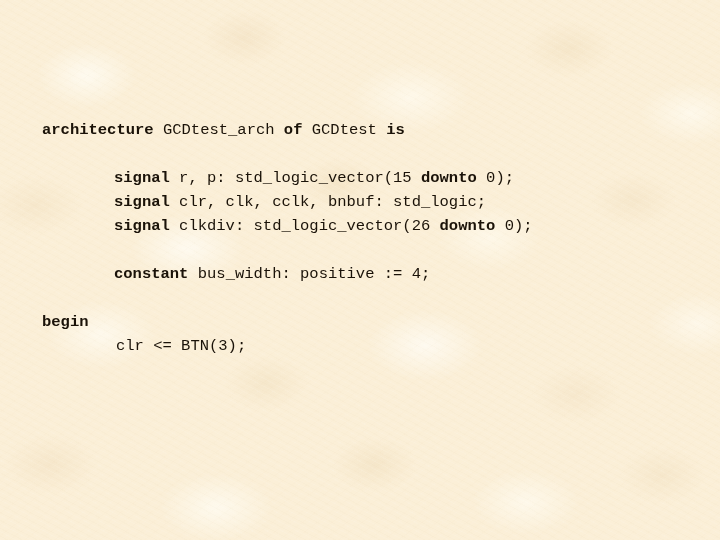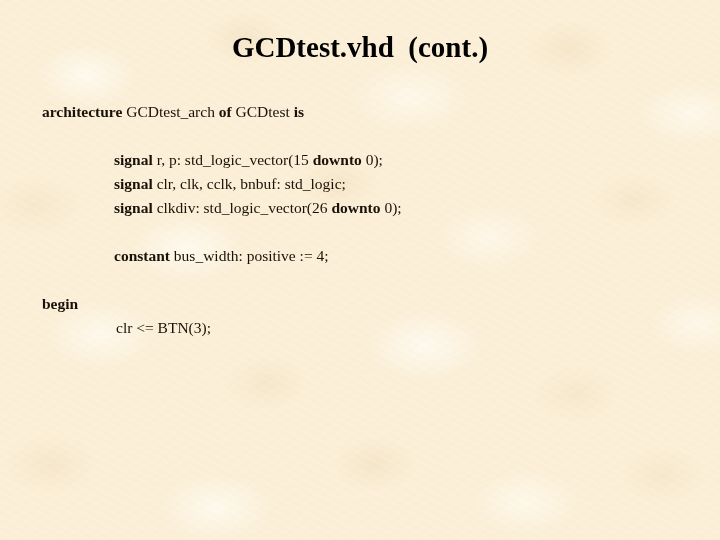--- a/index.html
+++ b/index.html
@@ -77,23 +77,23 @@
     line-height: 34px;
     color: #000000;
     white-space: pre;
     letter-spacing: 0px;
   }
 
   
   #code-body {
     position: absolute;
     left: 42px;
-    top: 100px;
+    top: 118px;
     width: 660px;
-    font-family: Liberation Serif, serif;
+    font-family: Liberation Mono, monospace;
     font-size: 15.5px;
     line-height: 24px;
     color: #1a1208;
     white-space: pre;
   }
 
   .code-line {
     white-space: pre;
     height: 24px;
     line-height: 24px;
@@ -108,17 +108,16 @@
     font-weight: bold;
   }
 </style>
 </head>
 <body>
 
 <div id="slide">
 
   <div id="grain"></div>
 
-  <div id="slide-title">GCDtest.vhd  (cont.)</div>
 
   <div id="code-body"><div class="code-line indent-0"><span class="kw">architecture</span><span class=""> GCDtest_arch </span><span class="kw">of</span><span class=""> GCDtest </span><span class="kw">is</span></div><div class="code-line indent-0"><span class=""> </span></div><div class="code-line indent-1"><span class="kw">signal</span><span class=""> r, p: std_logic_vector(15 </span><span class="kw">downto</span><span class=""> 0);</span></div><div class="code-line indent-1"><span class="kw">signal</span><span class=""> clr, clk, cclk, bnbuf: std_logic;</span></div><div class="code-line indent-1"><span class="kw">signal</span><span class=""> clkdiv: std_logic_vector(26 </span><span class="kw">downto</span><span class=""> 0);</span></div><div class="code-line indent-1"><span class=""> </span></div><div class="code-line indent-1"><span class="kw">constant</span><span class=""> bus_width: positive := 4;</span></div><div class="code-line indent-0"><span class=""> </span></div><div class="code-line indent-0"><span class="kw">begin</span></div><div class="code-line indent-stmt"><span class="">clr &lt;= BTN(3);</span></div></div>
 
 </div>
 
 </body></html>

